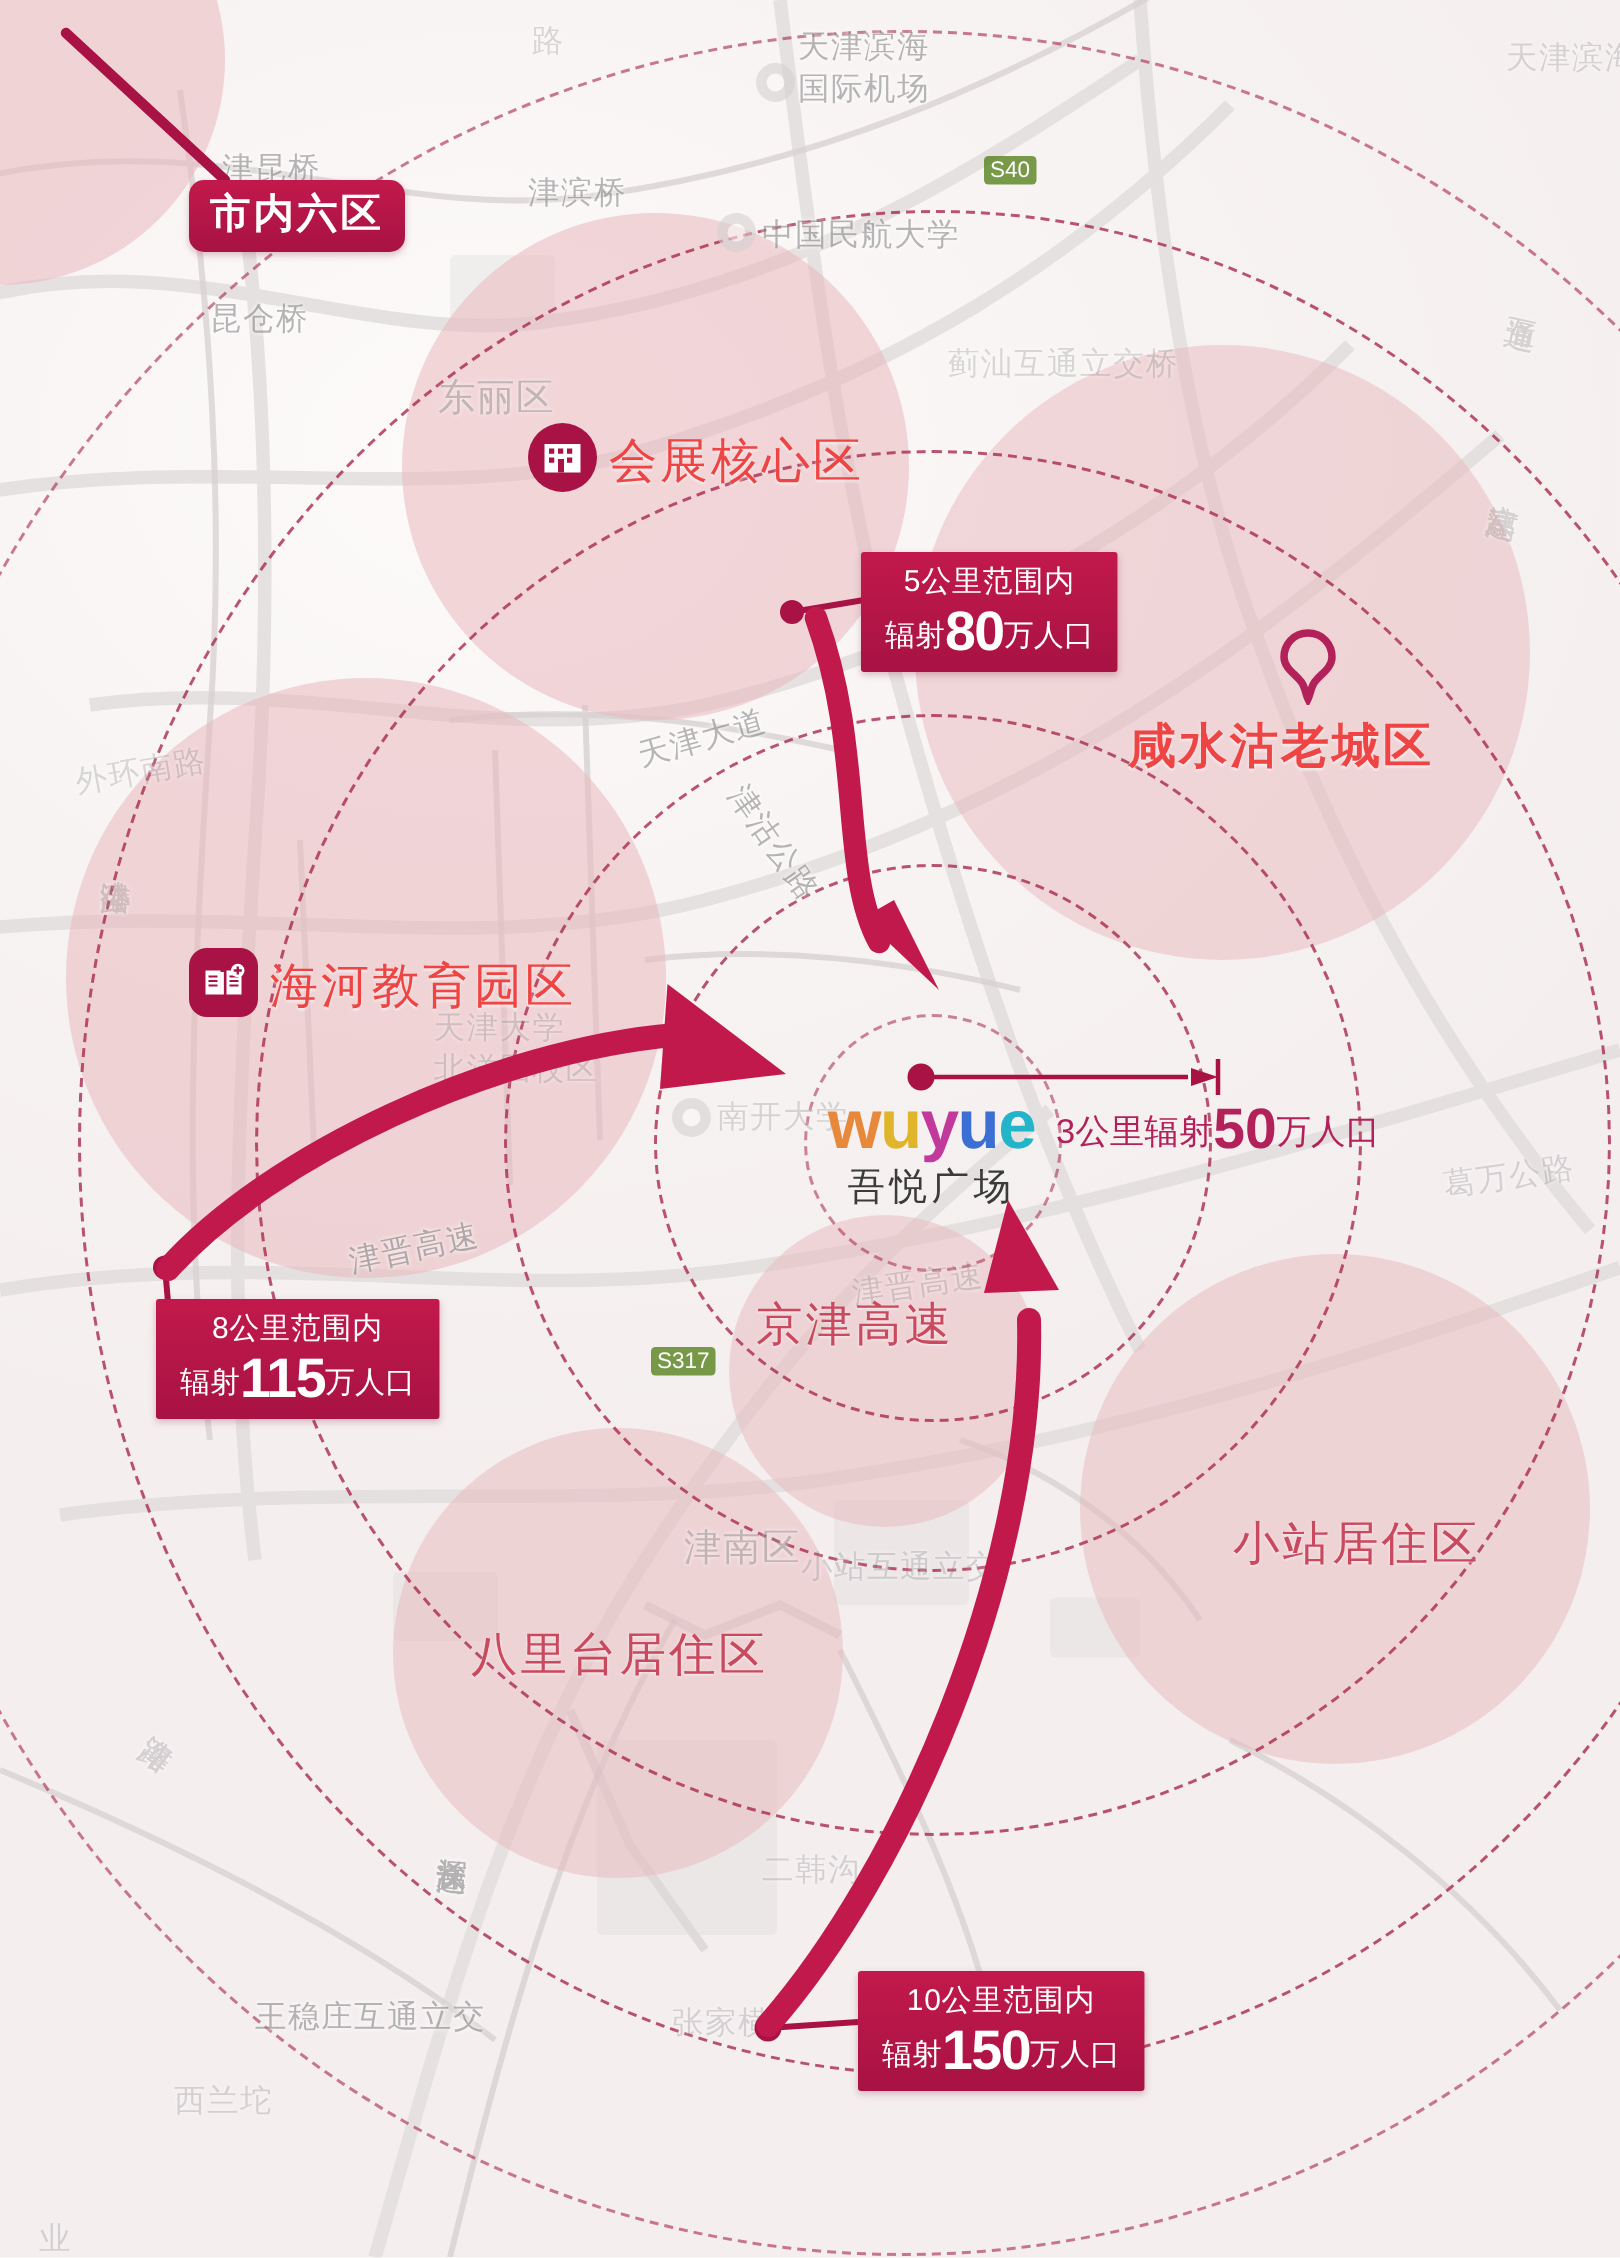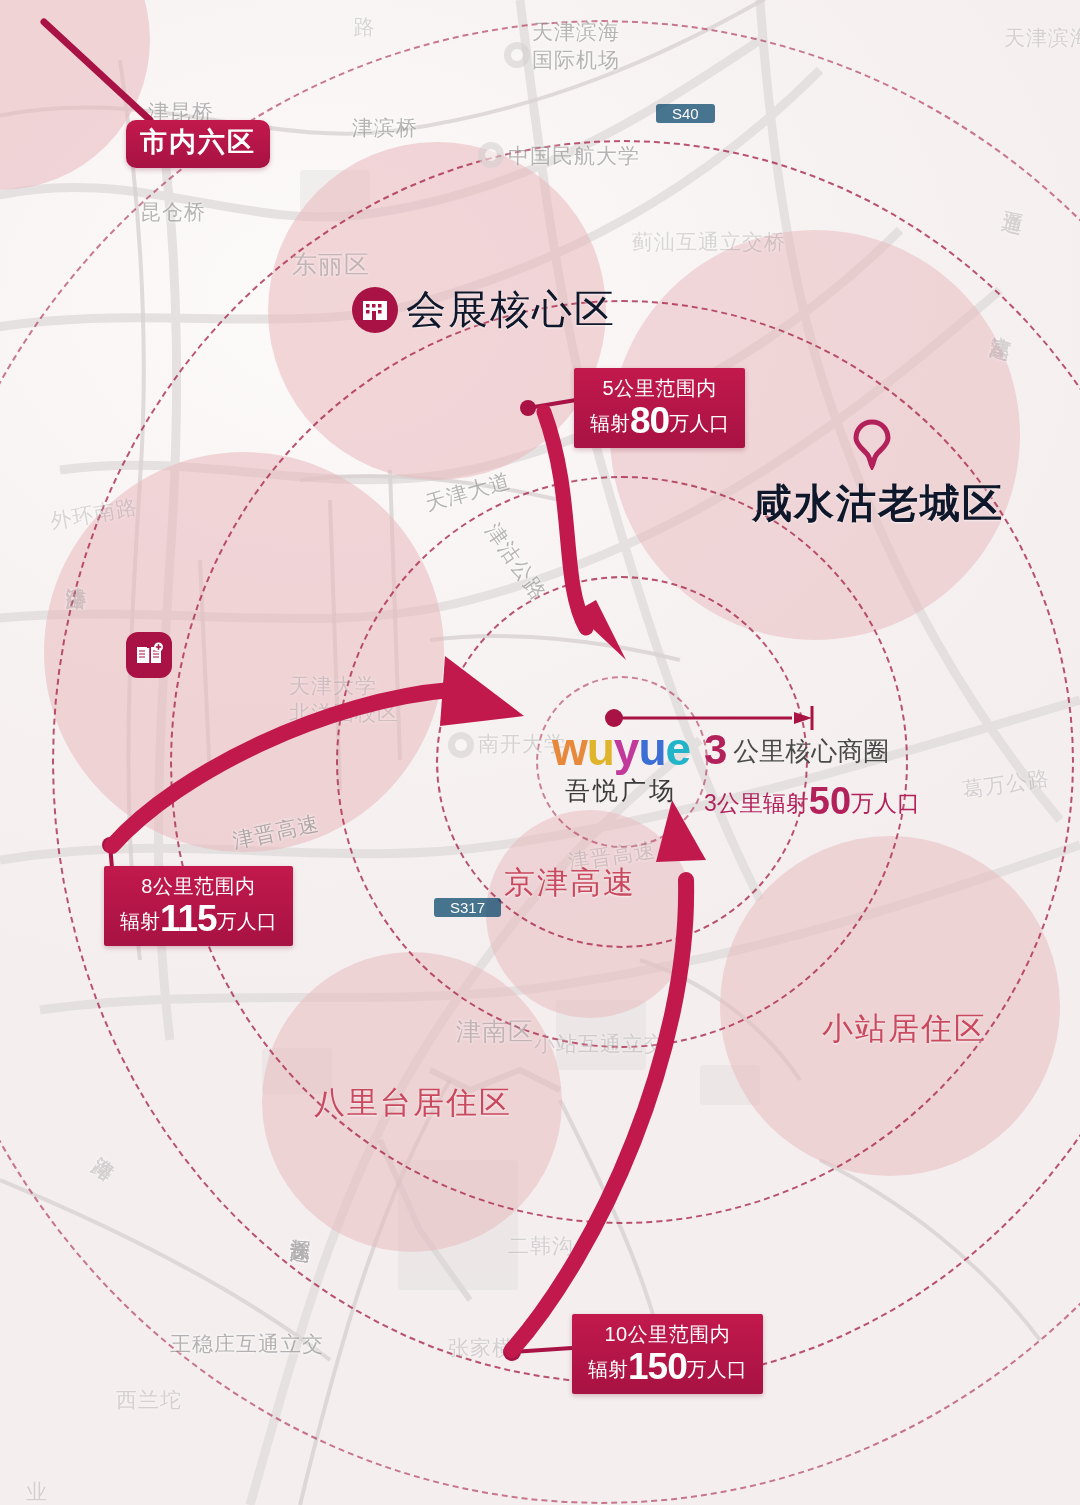--- a/index.html
+++ b/index.html
@@ -39,43 +39,43 @@
     white-space:nowrap;
   }
   .badge .l1{font-size:20px;letter-spacing:.5px;display:block;}
   .badge .l2{font-size:20px;display:block;margin-top:2px;}
   .badge .l2 .big{font-size:37px;font-weight:bold;line-height:.95;vertical-align:-3px;letter-spacing:-1px;}
   .badge.single{padding:6px 14px 8px 14px;border-radius:10px;}
   .badge.single .l1{font-size:27px;font-weight:bold;letter-spacing:2px;}
 
   
   .area-title{
-    position:absolute;color:#0f172a;white-space:nowrap;
-    font-size:40px;letter-spacing:2px;
+    position:absolute;color:#ef4444;white-space:nowrap;
+    font-size:32px;letter-spacing:2px;
     text-shadow:0 1px 2px rgba(255,255,255,.7);
   }
   .area-title.small{font-size:31px;color:#c9495f;}
   .icon-circle{
     display:inline-block;width:46px;height:46px;border-radius:50%;
     background:#a81244;vertical-align:-10px;margin-right:8px;position:relative;
   }
   .icon-circle svg{position:absolute;left:8px;top:8px;}
 
   
   .mlab{
     position:absolute;color:#8d8d8d;opacity:.62;white-space:nowrap;
     font-size:21px;letter-spacing:1px;
     text-shadow:0 0 3px #fff,0 0 3px #fff;
   }
   .mlab.faint{opacity:.3;}
   .mlab.vert{writing-mode:vertical-rl;}
   .mlab.big{font-size:25px;opacity:.45;}
   .shield{
-    position:absolute;background:#0c4a6e;color:#fff;font-size:15px;
-    border-radius:3px;padding:1px 16px;opacity:.75;
+    position:absolute;background:#4d7c0f;color:#fff;font-size:15px;
+    border-radius:3px;padding:1px 4px;opacity:.75;
   }
   .poi-dot{
     position:absolute;width:26px;height:26px;border-radius:50%;
     background:#d6d2d2;opacity:.6;
   }
   .poi-dot::after{
     content:"";position:absolute;left:7px;top:7px;width:12px;height:12px;
     border-radius:50%;background:#fff;opacity:.85;
   }
 
@@ -249,21 +249,21 @@
     <span class="icon-circle" style="border-radius:12px;">
       <svg width="30" height="30" viewBox="0 0 30 30">
         <path d="M3 7 h10 v16 H3 z M17 7 h10 v16 H17 z" fill="#fff"></path>
         <path d="M14 8 v15" stroke="#fff" stroke-width="2.5"></path>
         <g stroke="#a81244" stroke-width="1.2">
           <path d="M5 11h6M5 14h6M5 17h6M19 11h6M19 14h6M19 17h6"></path>
         </g>
         <circle cx="24.5" cy="7" r="4.5" fill="#fff"></circle>
         <path d="M24.5 4.3v5.4M21.8 7h5.4" stroke="#a81244" stroke-width="1.6"></path>
       </svg>
-    </span>
+    </span><span>海河教育园区</span>
   </div>
 
   <div style="position:absolute;left:850px;top:418px;">
     <svg width="44" height="52" viewBox="0 0 44 52">
       <path d="M22 4 C12 4 6 12 6 20 C6 27 13 31 17 36 C20 39 20 44 22 48 C24 44 24 39 27 36 C31 31 38 27 38 20 C38 12 32 4 22 4 Z" fill="none" stroke="#b2215a" stroke-width="5"></path>
     </svg>
   </div>
   <div class="area-title" style="left:752px;top:476px;font-weight:bold;">咸水沽老城区</div>
 
   <div class="area-title small" style="left:504px;top:862px;">京津高速</div>
@@ -289,21 +289,18 @@
     <span class="l2"><span>辐射</span><span class="big">150</span><span>万人口</span></span>
   </div>
 
 
   <div id="logo-block">
     <div id="logo-word"><span style="color: rgb(232, 136, 58);">w</span><span style="color: rgb(224, 181, 44);">u</span><span style="color: rgb(192, 57, 155);">y</span><span style="color: rgb(59, 111, 212);">u</span><span style="color: rgb(34, 181, 201);">e</span></div>
     <div id="logo-sub">吾悦广场</div>
   </div>
 
   <div id="stat3">
-    <div class="row1">
-      <span class="num">3</span><span>公里核心商圈</span>
-    </div>
     <div class="row2">
       <span>3公里辐射</span><span class="num">50</span><span>万人口</span>
     </div>
   </div>
 
 </div>
 
 </body></html>

